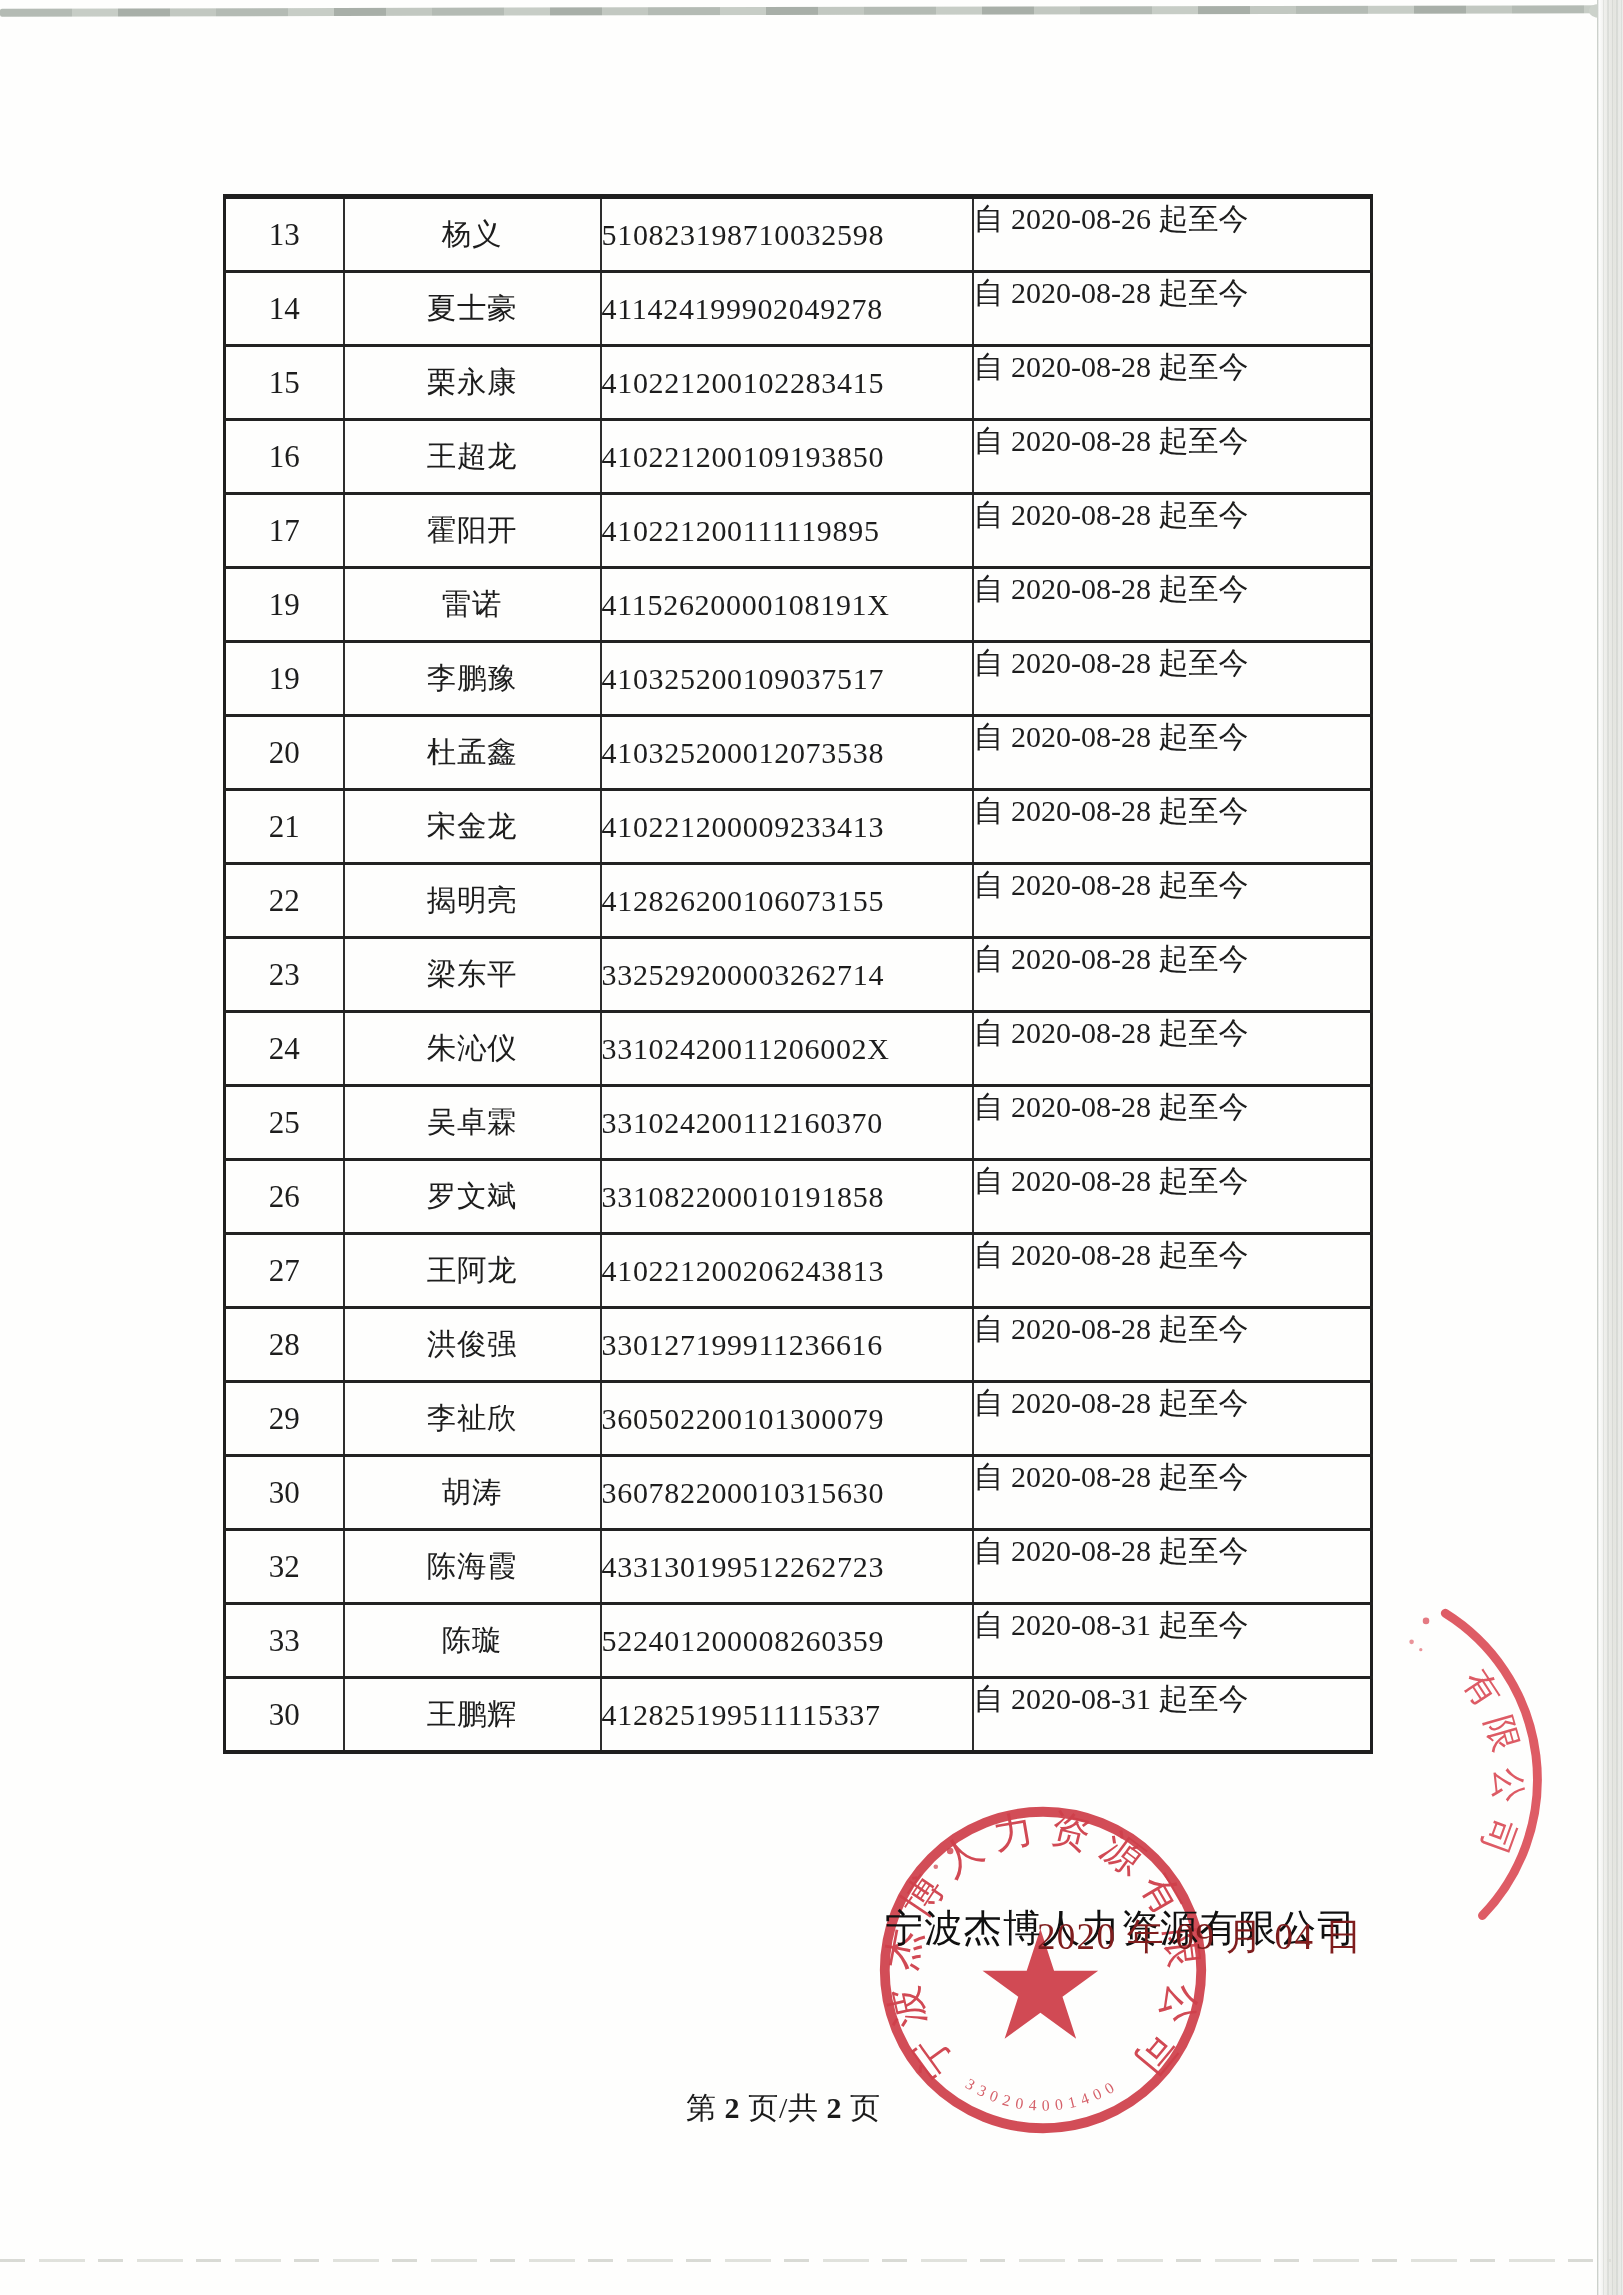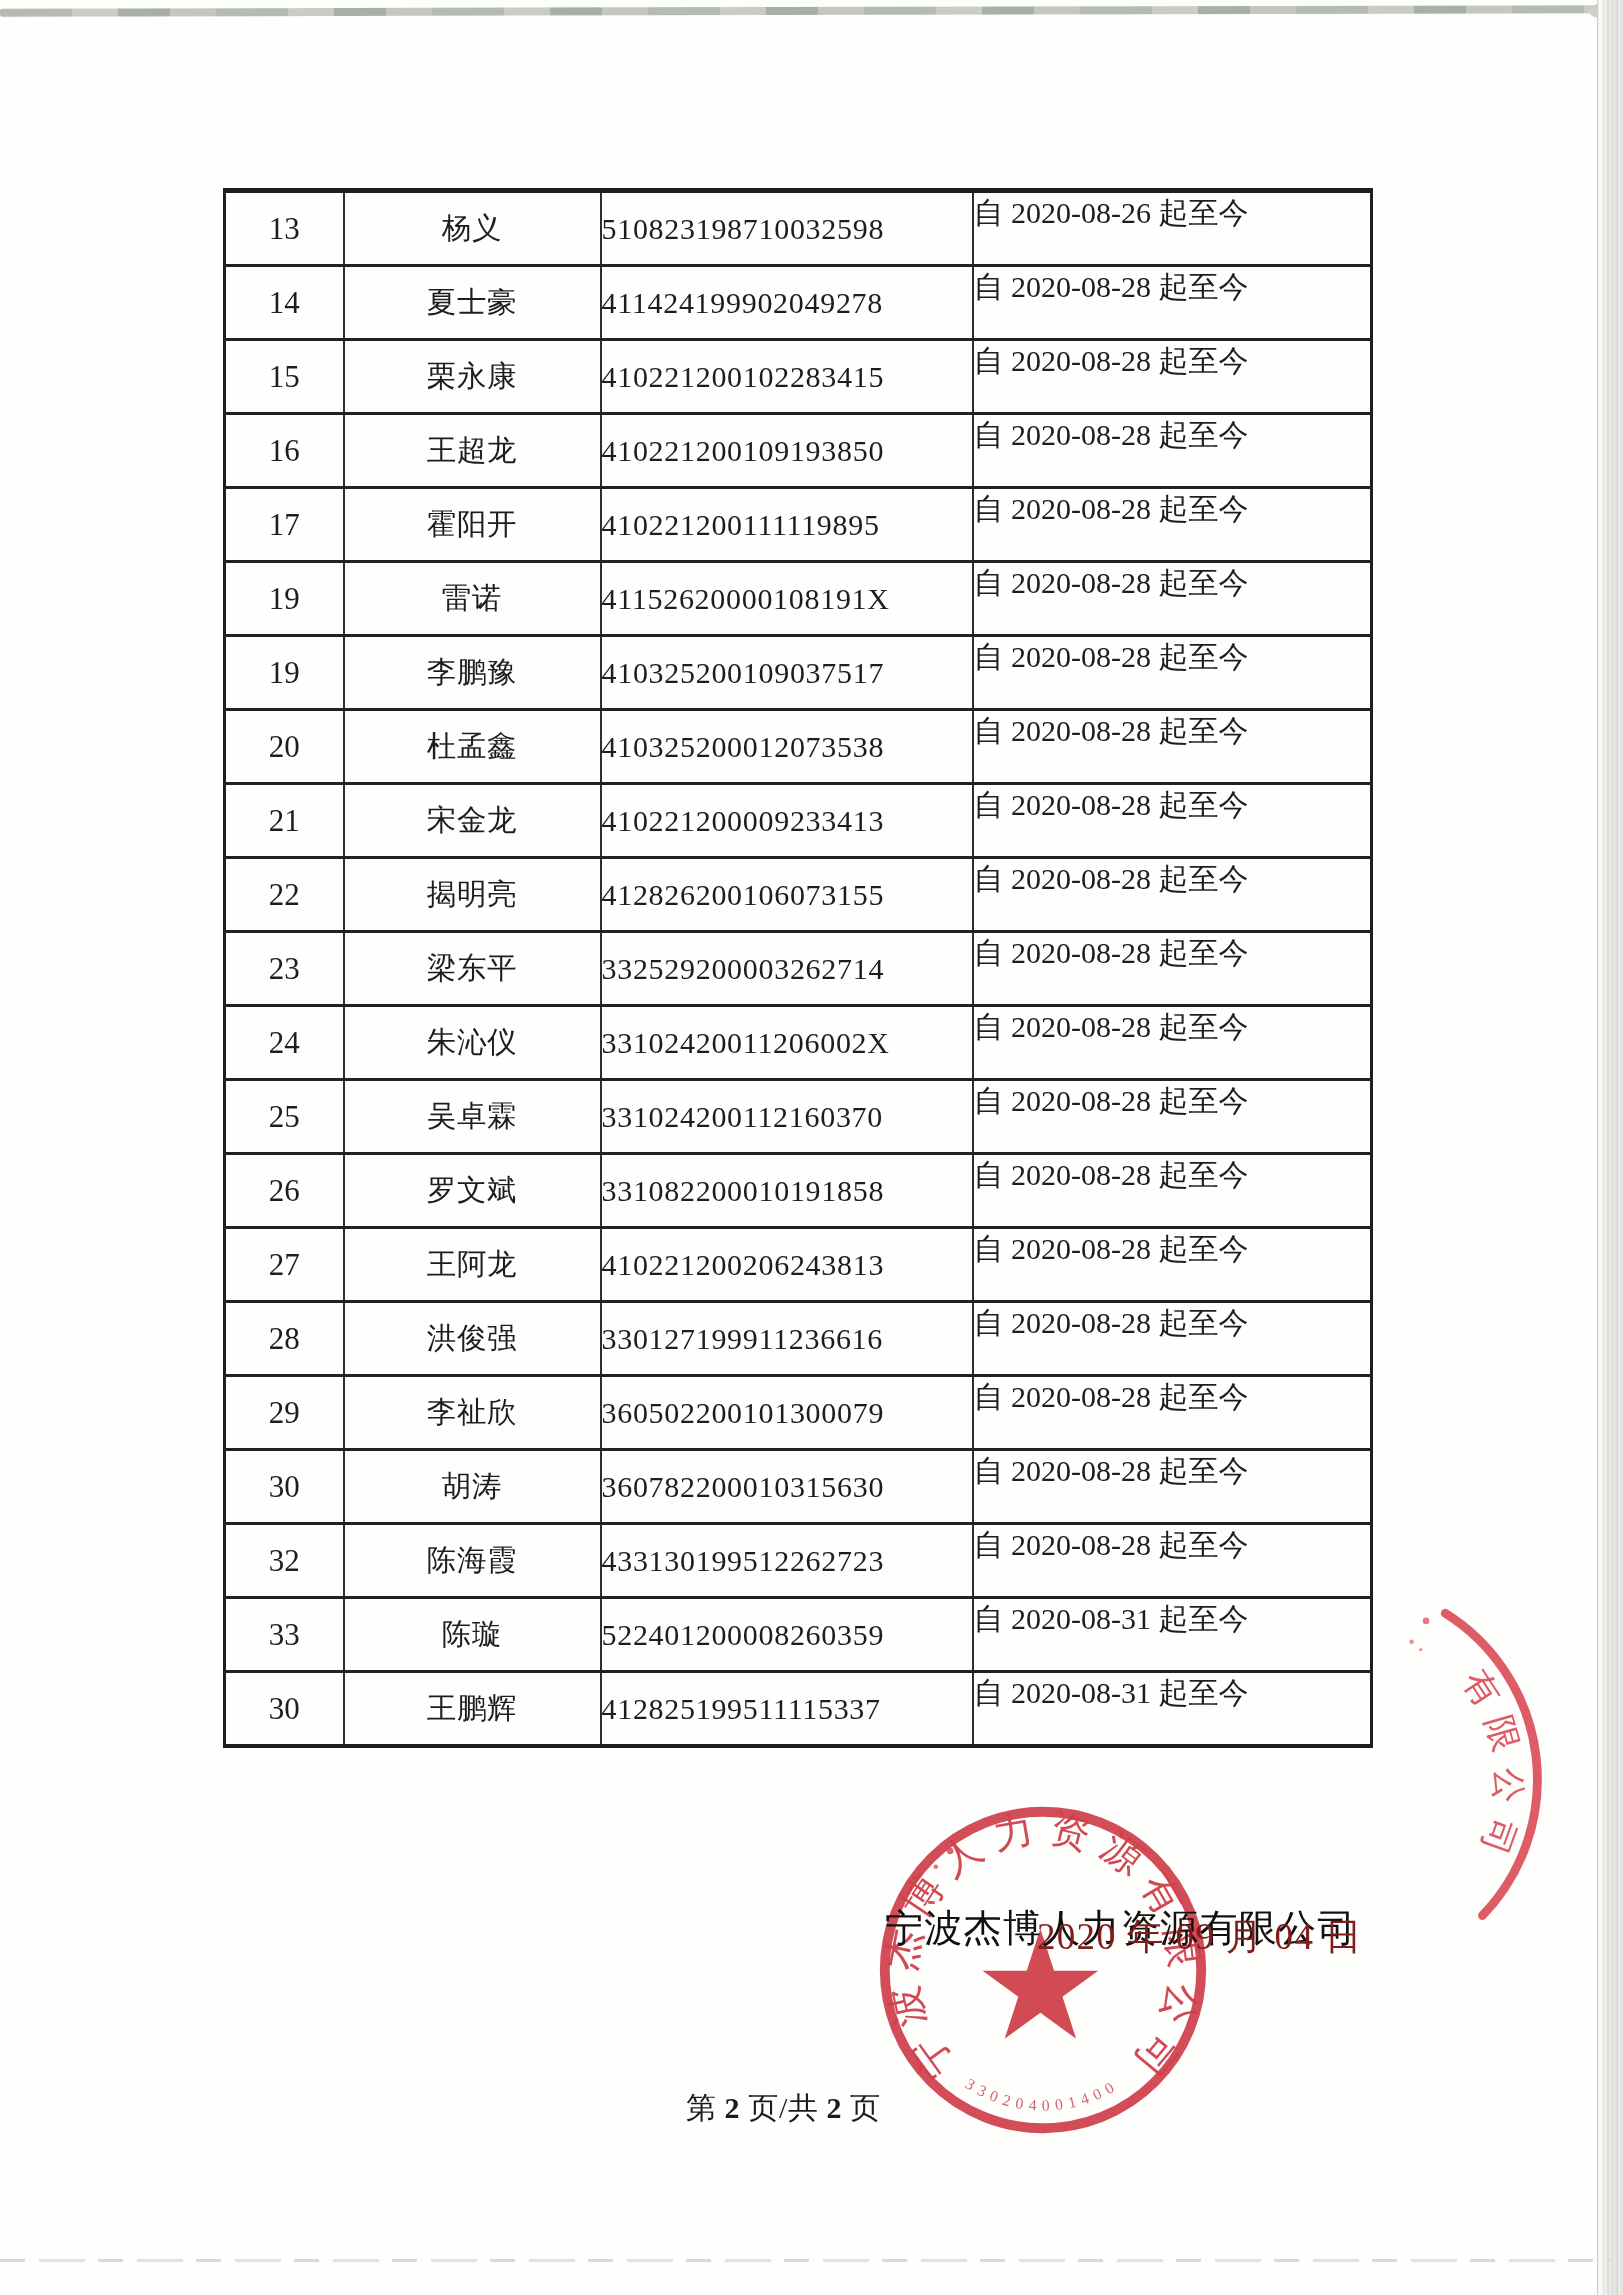--- a/index.html
+++ b/index.html
@@ -29,21 +29,21 @@
       linear-gradient(90deg,#ffffff 0%,#efefec 25%,#e4e5e0 65%,#ecedeb 100%);
     border-left:1.3px solid #ccd1cb;
   }
   .artifact-bottom-line{
     position:absolute;left:0;top:2259px;width:1611px;height:2.6px;
     background:repeating-linear-gradient(90deg,#d2d4ce 0 25px,rgba(255,255,255,0) 25px 39px,#dbddd7 39px 85px,rgba(255,255,255,0) 85px 98px);
     opacity:.85;
   }
   
   table.doc-table{
-    position:absolute;left:223px;top:188px;
+    position:absolute;left:223px;top:194px;
     width:1147px;
     border-collapse:collapse;table-layout:fixed;
     background:transparent;
     padding-left:24px;
   }
   table.doc-table{border:3.3px solid #1f1f1f;border-top-width:5.2px;border-bottom-width:4.6px;}
   table.doc-table td{
     border-left:2px solid #2d2d2d;
     border-top:3.3px solid #222222;
     height:71px;

